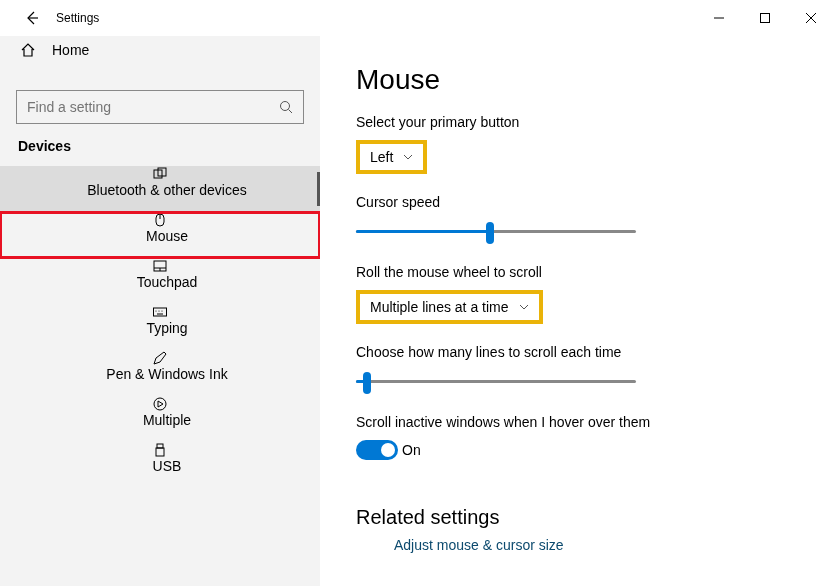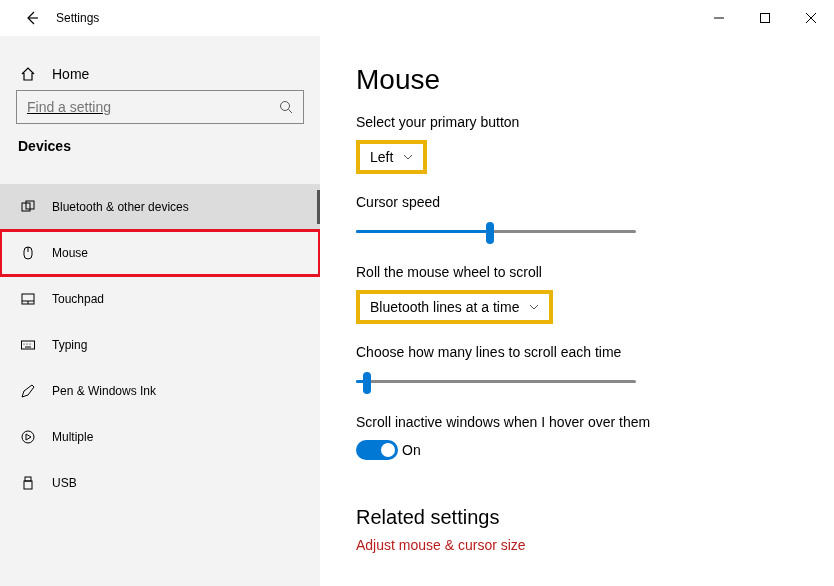--- a/index.html
+++ b/index.html
@@ -5,49 +5,49 @@
 * { box-sizing: border-box; margin: 0; padding: 0; font-family: "Segoe UI", Arial, sans-serif; }
 body { width: 834px; height: 586px; overflow: hidden; background: #fff; }
 .window { display: flex; flex-direction: column; width: 100%; height: 100%; }
 .titlebar { display: flex; align-items: center; height: 36px; padding-left: 18px; }
 .back-btn { width: 28px; height: 28px; display: flex; align-items: center; justify-content: center; font-size: 14px; cursor: pointer; }
 .titlebar-title { font-size: 12px; margin-left: 10px; }
 .win-controls { margin-left: auto; display: flex; }
 .win-btn { width: 46px; height: 32px; display: flex; align-items: center; justify-content: center; font-size: 12px; cursor: pointer; }
 .body { display: flex; flex: 1; overflow: hidden; }
 .sidebar { width: 320px; background: #f3f3f3; padding-top: 6px; display: flex; flex-direction: column; overflow: hidden; }
-.home-row { display: flex; align-items: flex-end; height: 40px; padding: 0 18px; cursor: pointer; }
+.home-row { display: flex; align-items: flex-start; height: 40px; padding: 0 18px; cursor: pointer; }
 .home-row .icon { width: 20px; display: flex; justify-content: center; }
 .home-row .label { margin-left: 14px; font-size: 14px; }
-.search-box { margin: 8px 16px 14px 16px; border: 1px solid #888; height: 34px; display: flex; align-items: center; padding: 0 10px; background: #f3f3f3; text-decoration: underline; }
+.search-box { margin: 8px 16px 14px 16px; border: 1px solid #888; height: 34px; display: flex; align-items: center; padding: 0 10px; background: #f3f3f3; }
 .search-box input { flex: 1; border: none; background: transparent; outline: none; font-size: 14px; color: #555; }
 .search-box .sicn { color: #555; font-size: 14px; }
-.section-title { font-weight: 600; font-size: 14px; padding: 0 18px; margin-bottom: 30px; }
+.section-title { font-weight: 600; font-size: 14px; padding: 0 18px; margin-bottom: 12px; }
 .nav { flex: 1; overflow: hidden; }
-.nav-item { display: flex; align-items: center; height: 46px; padding: 0 18px; cursor: pointer; font-size: 12px; position: relative; }
+.nav-item { display: flex; align-items: center; height: 46px; padding: 0 18px; cursor: pointer; font-size: 14px; position: relative; flex-direction: column; }
 .nav-item .icon { width: 20px; display: flex; justify-content: center; color: #333; }
 .nav-item .label { margin-left: 14px; }
 .nav-item.active { background: #dcdcdc; }
 .nav-item.highlight { outline: 3px solid #e81123; outline-offset: -2px; }
 .active-indicator { position: absolute; right: 0; top: 6px; bottom: 6px; width: 3px; background: #555; }
 .content { flex: 1; padding: 28px 36px 0 36px; overflow: hidden; }
 h1.page { font-size: 28px; font-weight: 400; margin-bottom: 18px; }
 .field-label { font-size: 14px; margin-bottom: 10px; margin-top: 20px; }
 .combo { display: inline-flex; align-items: center; border: 4px solid #eab308; padding: 5px 10px; font-size: 14px; cursor: pointer; gap: 10px; min-height: 32px; }
 .combo .chev { font-size: 10px; color: #555; }
 .slider { width: 280px; height: 24px; position: relative; margin-top: 6px; }
 .slider .track { position: absolute; top: 10px; left: 0; right: 0; height: 3px; background: #888; border-radius: 2px; }
 .slider .fill { position: absolute; top: 10px; left: 0; height: 3px; background: #0078d4; border-radius: 2px; }
 .slider .thumb { position: absolute; top: 2px; width: 8px; height: 22px; border-radius: 4px; background: #0078d4; transform: translateX(-50%); }
 .toggle-row { display: flex; align-items: center; margin-top: 10px; gap: 4px; }
 .toggle { width: 42px; height: 20px; border-radius: 10px; background: #0078d4; position: relative; cursor: pointer; }
 .toggle .knob { position: absolute; right: 3px; top: 3px; width: 14px; height: 14px; background: #fff; border-radius: 50%; }
 .toggle-label { font-size: 14px; }
 h2.related { font-size: 20px; font-weight: 400; margin-top: 46px; }
-.link { color: #b91c1c; font-size: 14px; margin-top: 8px; cursor: pointer; }
+.link { color: #0c4a6e; font-size: 14px; margin-top: 8px; cursor: pointer; margin-left: 38px; }
 svg { display: block; }
 </style>
 </head>
 <body>
 
 <div class="window">
   <div class="titlebar">
     <div class="back-btn">
       <svg width="14" height="14" viewBox="0 0 14 14">
           <path d="M9 1 L3 7 L9 13" stroke="#000" stroke-width="1.2" fill="none"></path>
@@ -184,21 +184,21 @@
 
       <div class="field-label">Cursor speed</div>
       <div class="slider">
         <div class="track"></div>
         <div class="fill" id="cursor-fill" style="width: 48%;"></div>
         <div class="thumb" id="cursor-thumb" style="left: 48%;"></div>
       </div>
 
       <div class="field-label">Roll the mouse wheel to scroll</div>
       <div class="combo" style="min-width:175px">
-        <span>Bluetooth lines at a time</span>
+        <span>Multiple lines at a time</span>
         <span class="chev">
             <svg width="10" height="6" viewBox="0 0 10 6">
               <path d="M1 1 L5 5 L9 1" stroke="#555" fill="none"></path>
             </svg>
           </span>
       </div>
 
       <div class="field-label">Choose how many lines to scroll each time</div>
       <div class="slider">
         <div class="track"></div>

